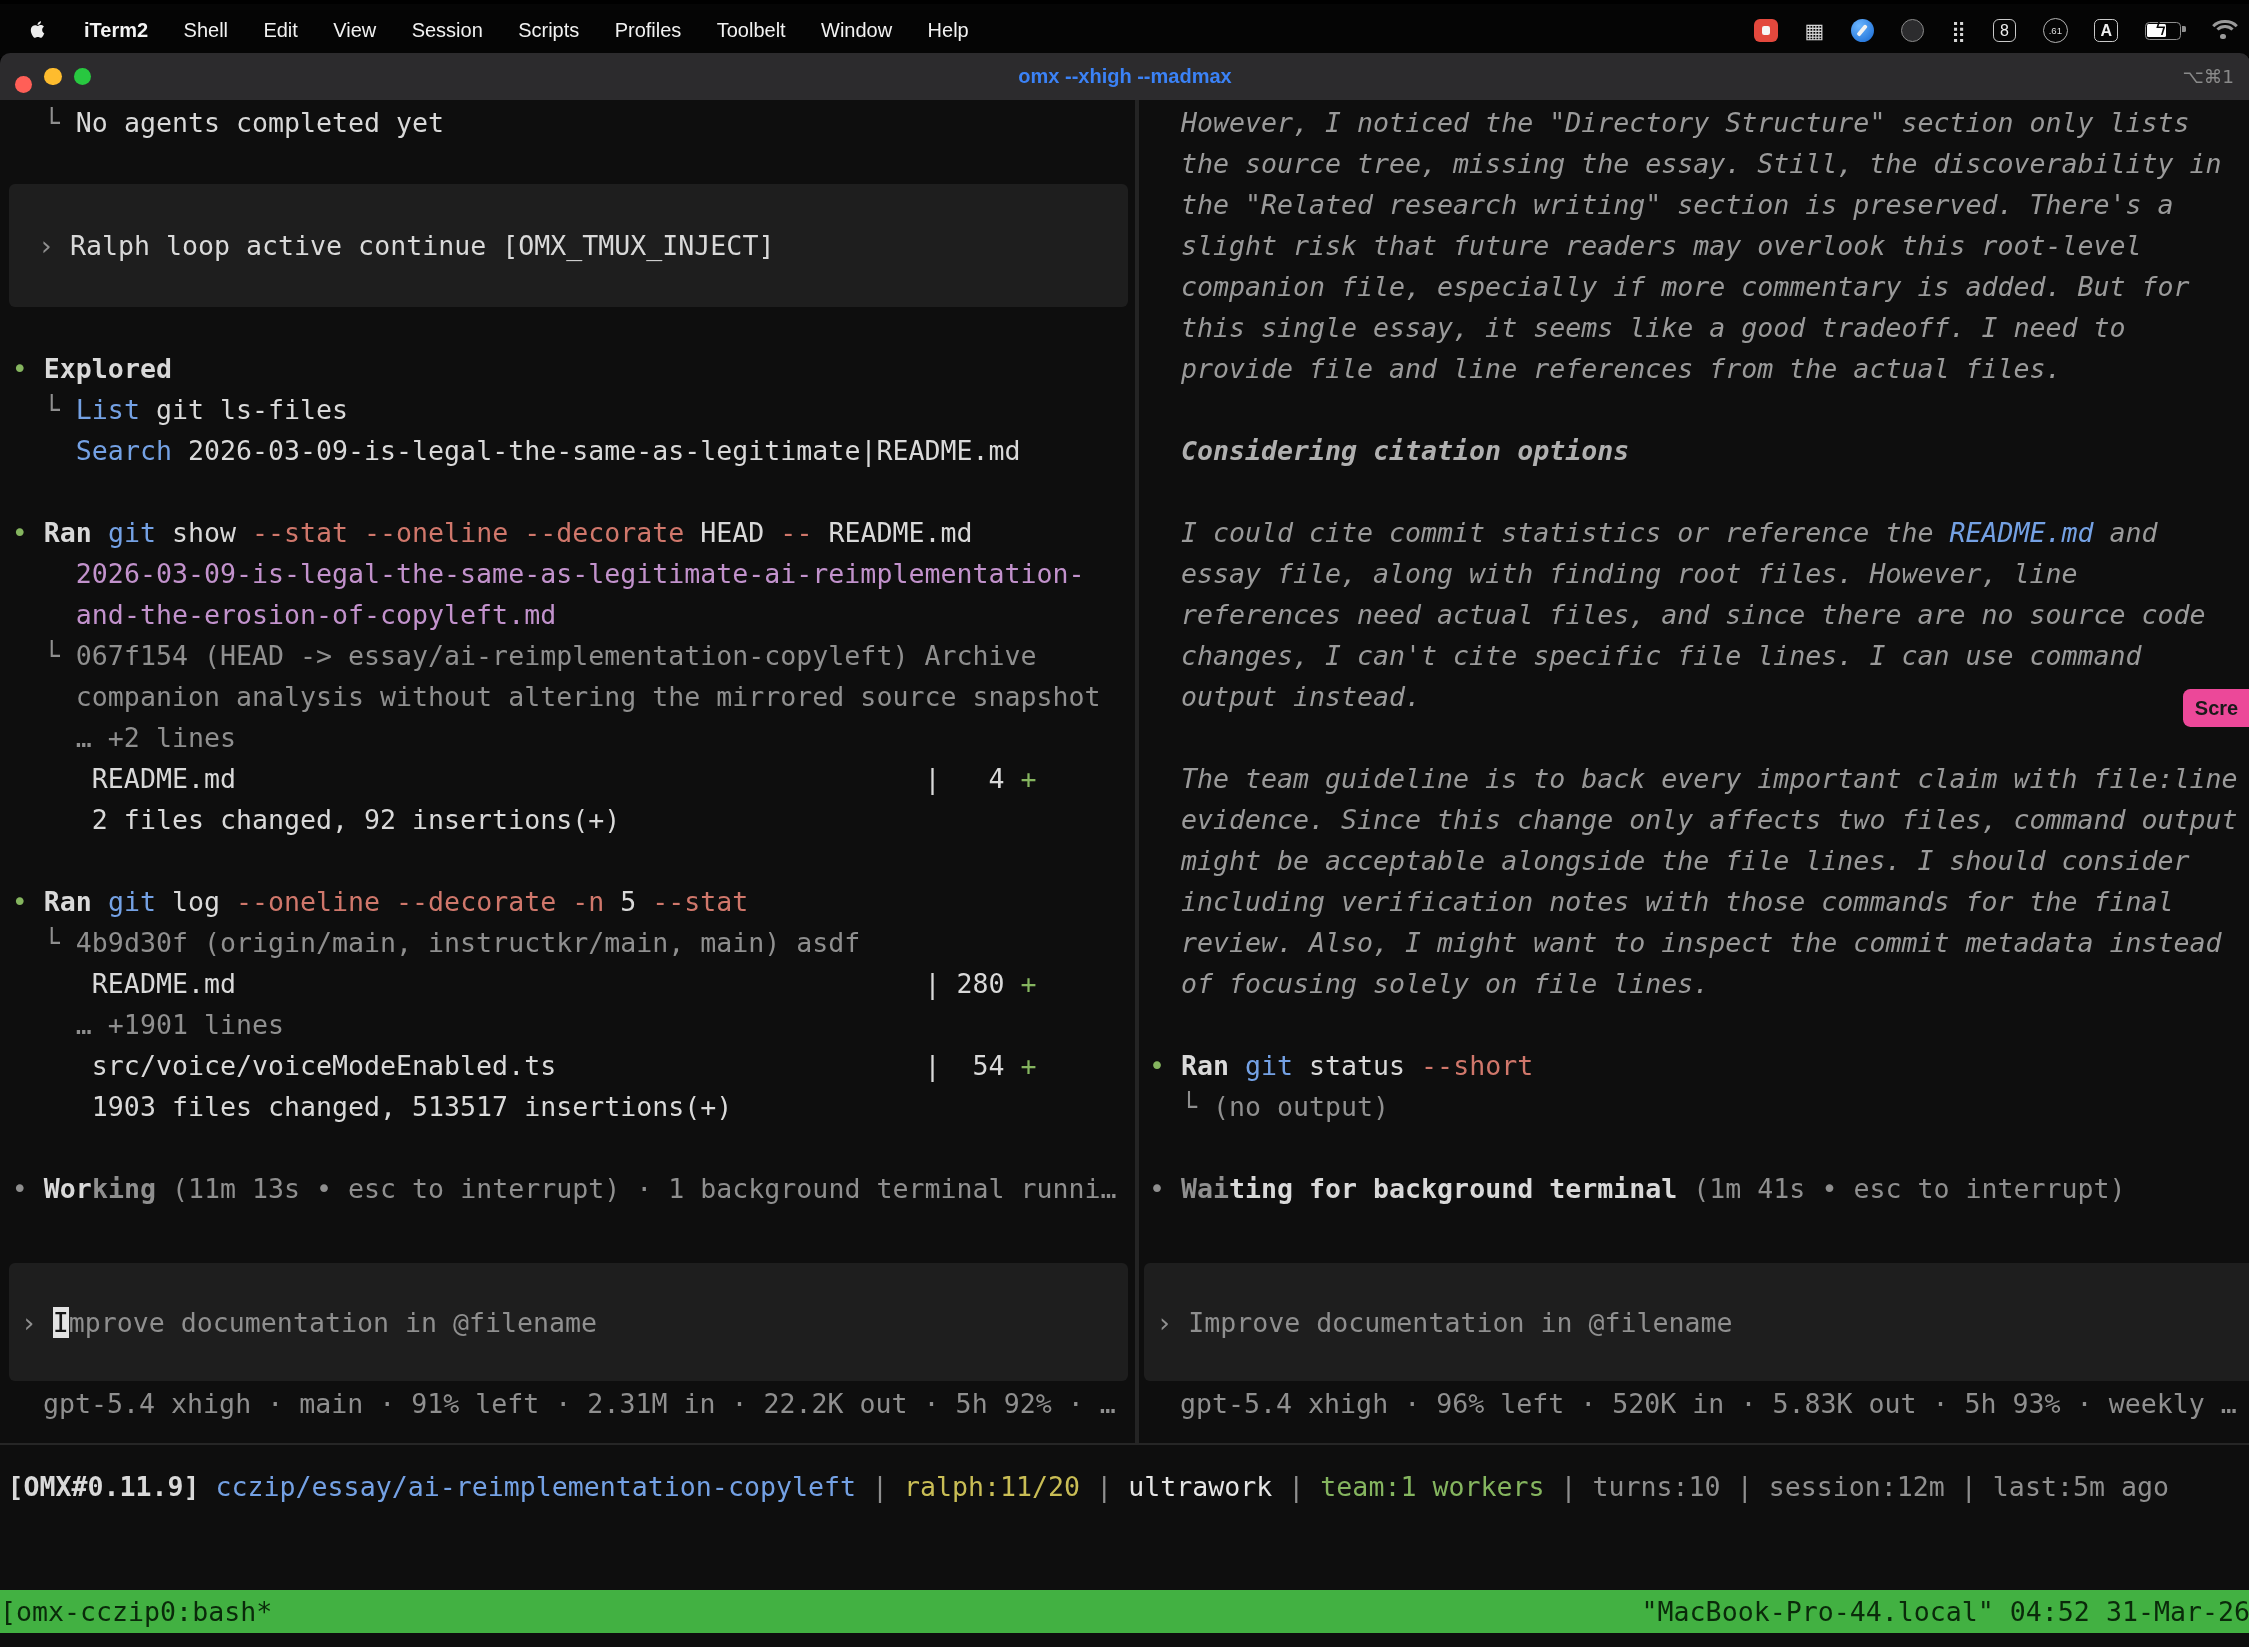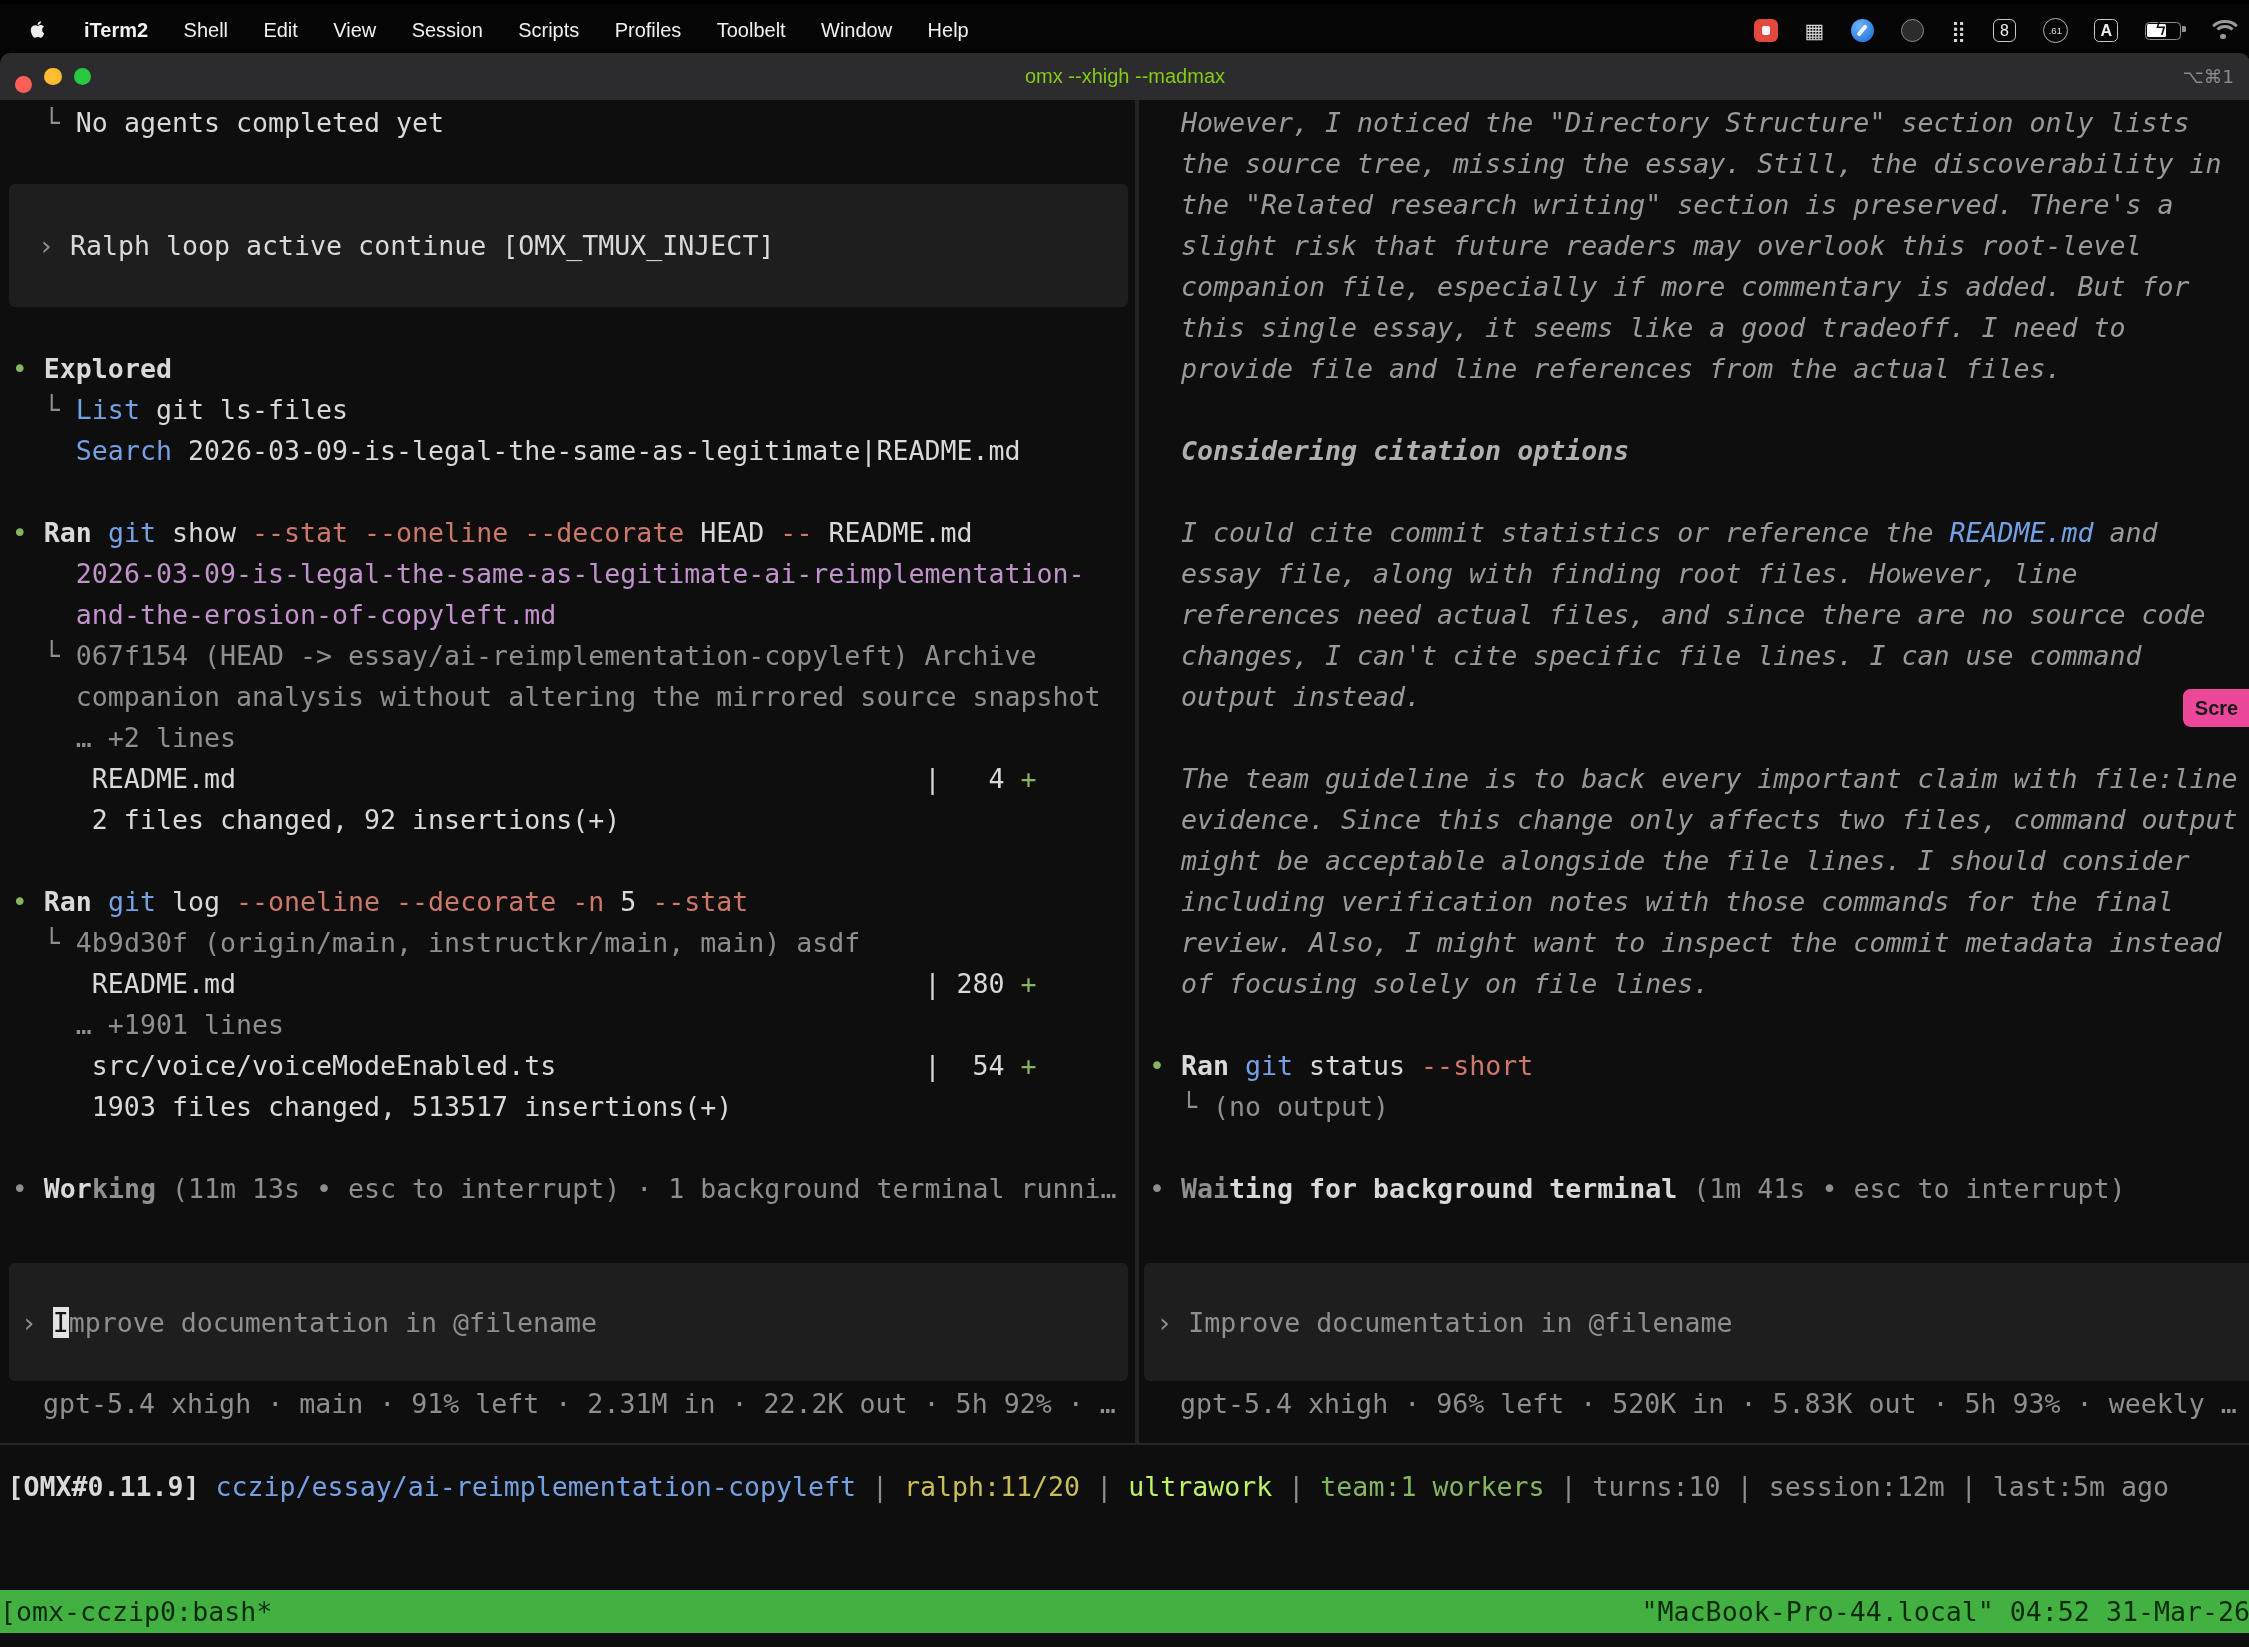--- a/index.html
+++ b/index.html
@@ -41,42 +41,42 @@
   
   .window{position:absolute;top:53px;left:0;right:0;bottom:0;background:#0e0e0e;
           border-radius:10.3px 10.3px 0 0;overflow:hidden;}
   .titlebar{position:relative;height:47px;background:#2c2b2d;border-bottom:0.7px solid #111;}
   .traffic{position:absolute;left:14.8px;top:0;height:47px;display:flex;align-items:center;gap:11.8px;}
   .tl{width:17.7px;height:17.7px;border-radius:50%;display:block;}
   .tl.red{background:#ff5f57;}
   .tl.yellow{background:#febc2e;}
   .tl.green{background:#28c840;}
   .title{position:absolute;left:0;right:0;top:0;height:47px;display:flex;align-items:center;justify-content:center;
-         color:#84cc16;font-weight:400;font-size:20px;}
+         color:#3b82f6;font-weight:700;font-size:20px;}
   .shortcut{position:absolute;right:16px;top:0;height:47px;display:flex;align-items:center;
             color:#8a8a8a;font-size:18.5px;font-family:"DejaVu Sans",sans-serif;}
 
   
   .term{position:absolute;top:47px;left:0;right:0;bottom:0;background:#0e0e0e;
         font-family:"DejaVu Sans Mono",monospace;font-size:26.6px;}
   .pane{position:absolute;top:0;height:1343px;overflow:hidden;}
   .pane-left{left:0;width:1135px;}
   .pane-right{left:1140px;right:0;}
   .vdivider{position:absolute;left:1135px;top:0;width:4.4px;height:1343px;background:#242424;}
   .lines{padding-top:1.5px;}
   .pane-left .lines{padding-left:11.8px;}
   .pane-right .lines{padding-left:8.9px;}
   .tline{height:41px;line-height:41px;white-space:pre;}
 
   .fg{color:#d9d9d9;}
   .dim{color:#8f8f8f;}
   .blue{color:#74a1e4;}
   .red{color:#d0776b;margin-top:16px;}
   .mag{color:#c292cc;}
-  .mag2{color:#bef264;}
+  .mag2{color:#e5e5e5;}
   .grn{color:#85b55f;}
   .yel{color:#c9bd55;}
   .b{font-weight:700;}
   .th{color:#9a9a9a;font-style:italic;}
   .th.b{color:#b0b0b0;}
   .th.blue{color:#74a1e4;}
   .cursor{background:#e3e3e3;color:#141414;}
 
   .inject-box{position:absolute;left:8.9px;right:7.4px;top:84px;height:123px;background:#1e1e1e;
               border-radius:5.9px;display:flex;align-items:center;padding-left:29px;}

